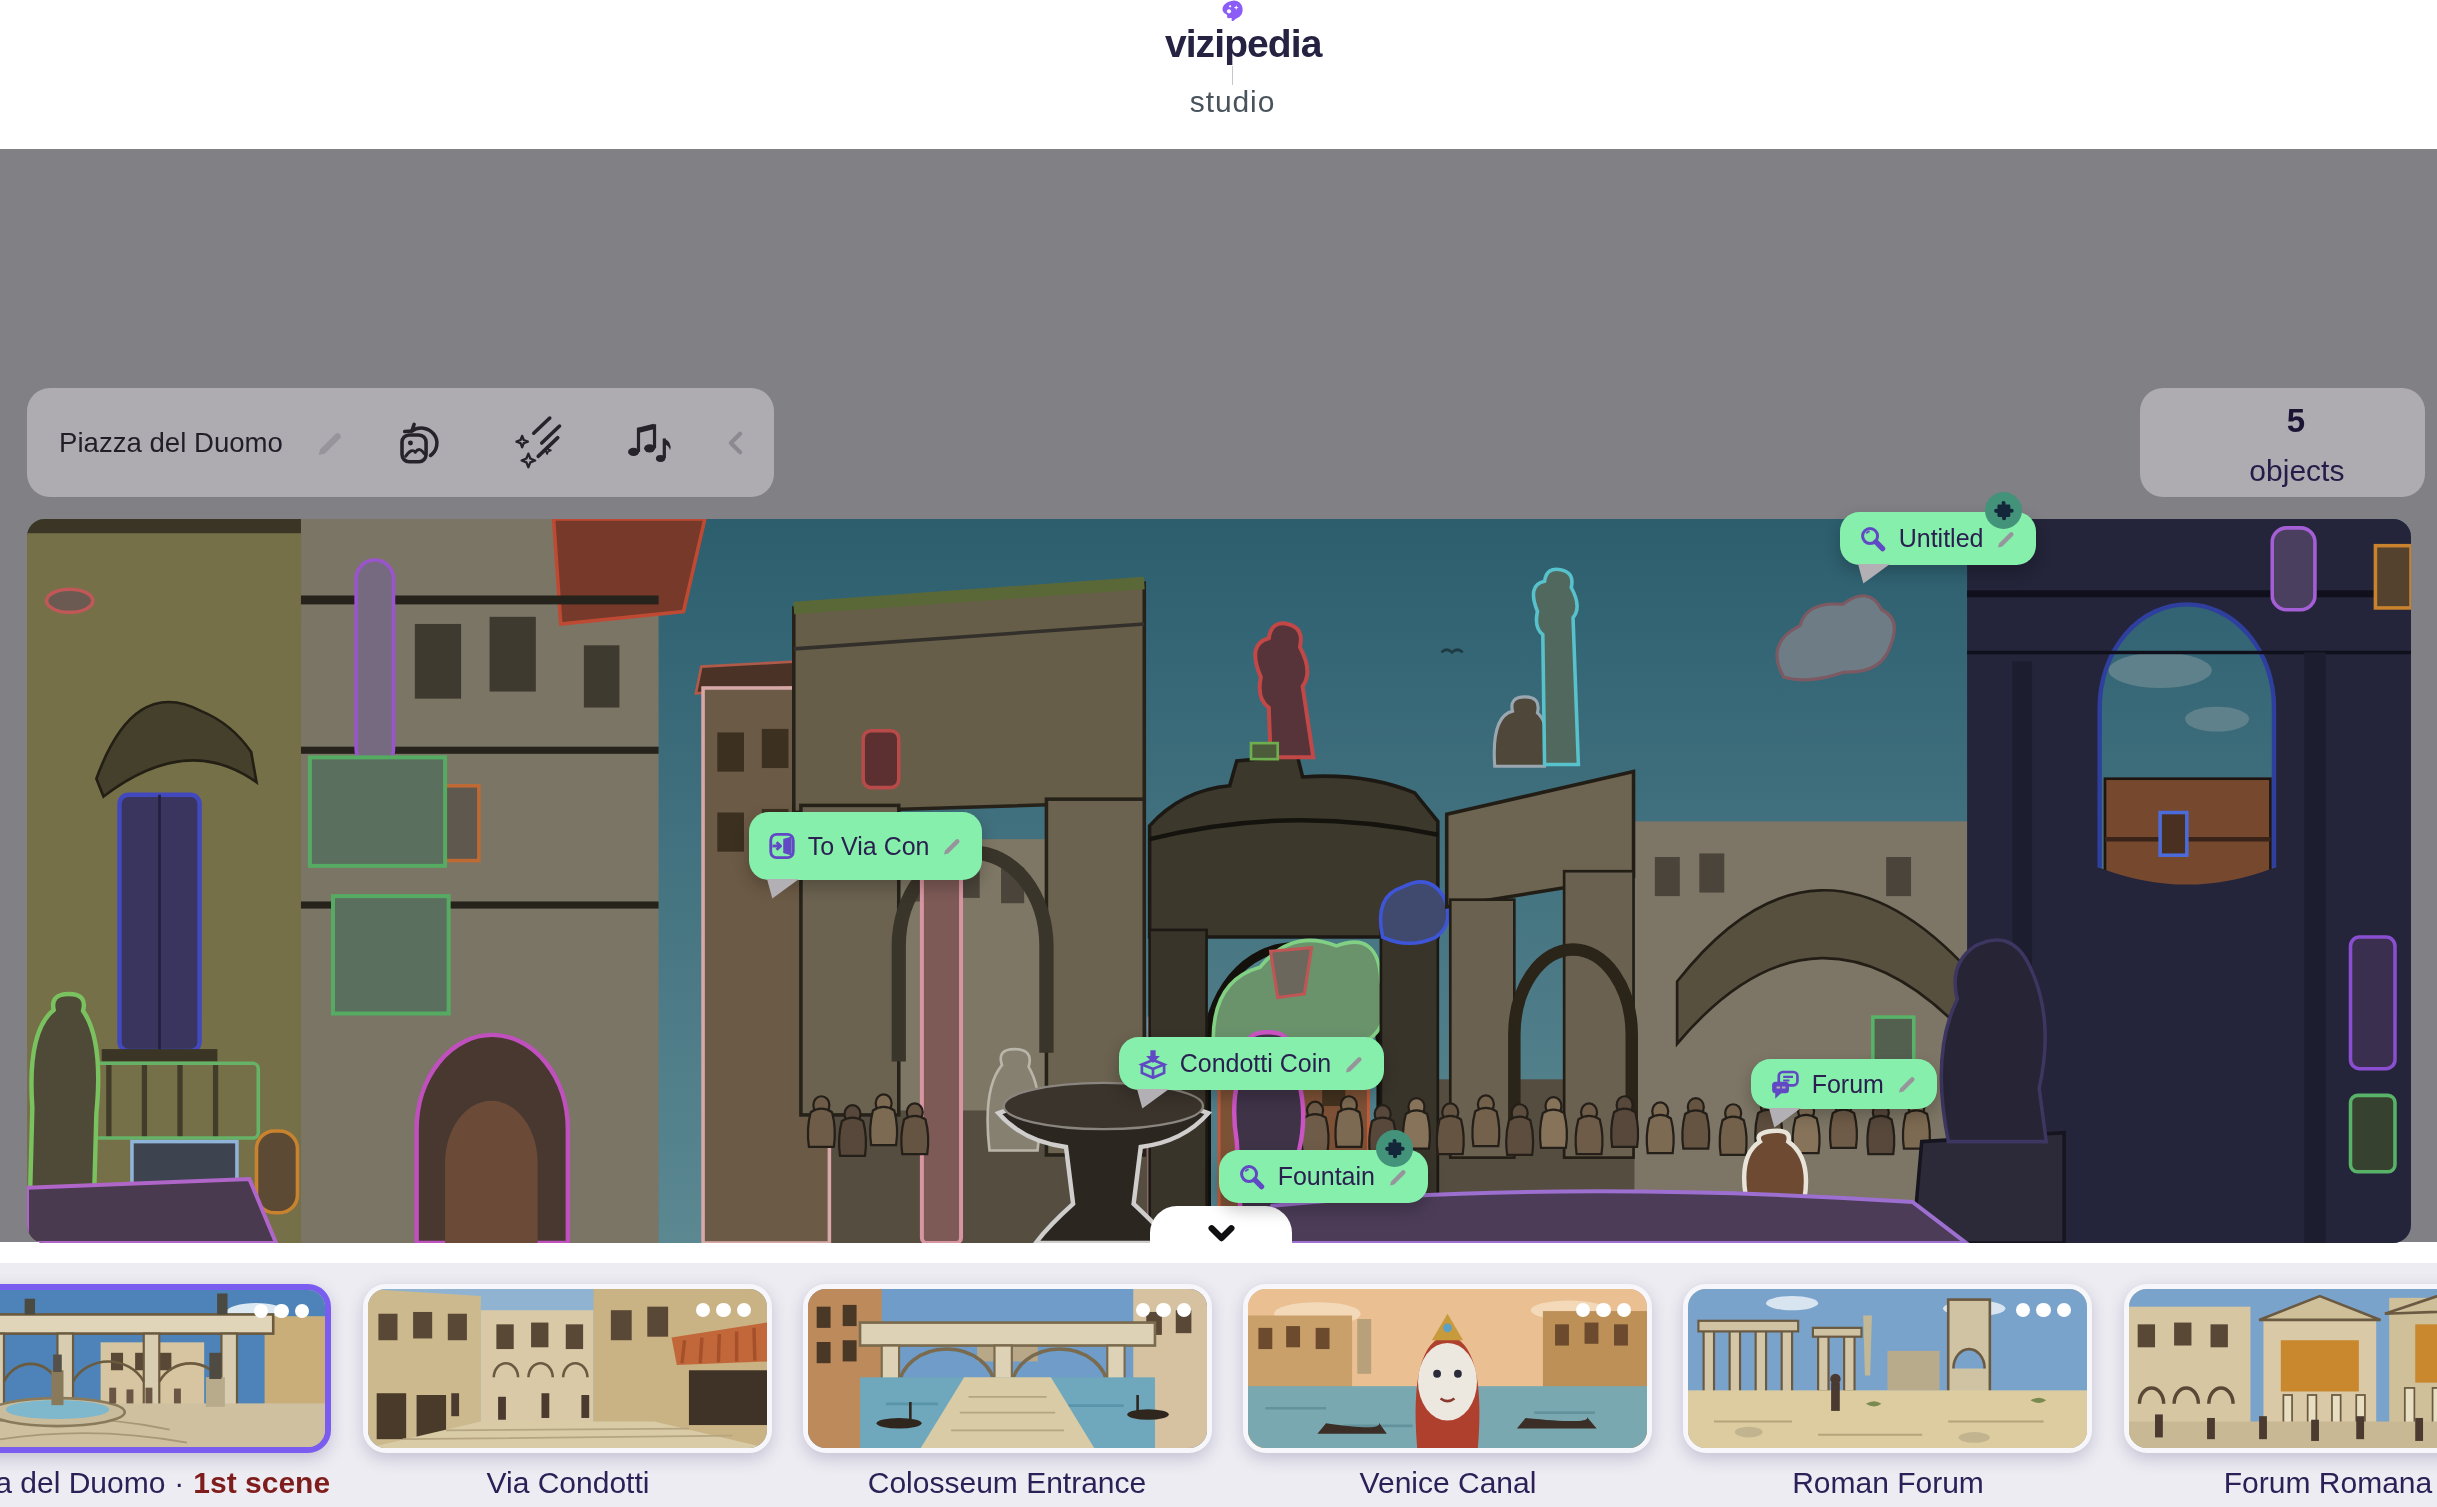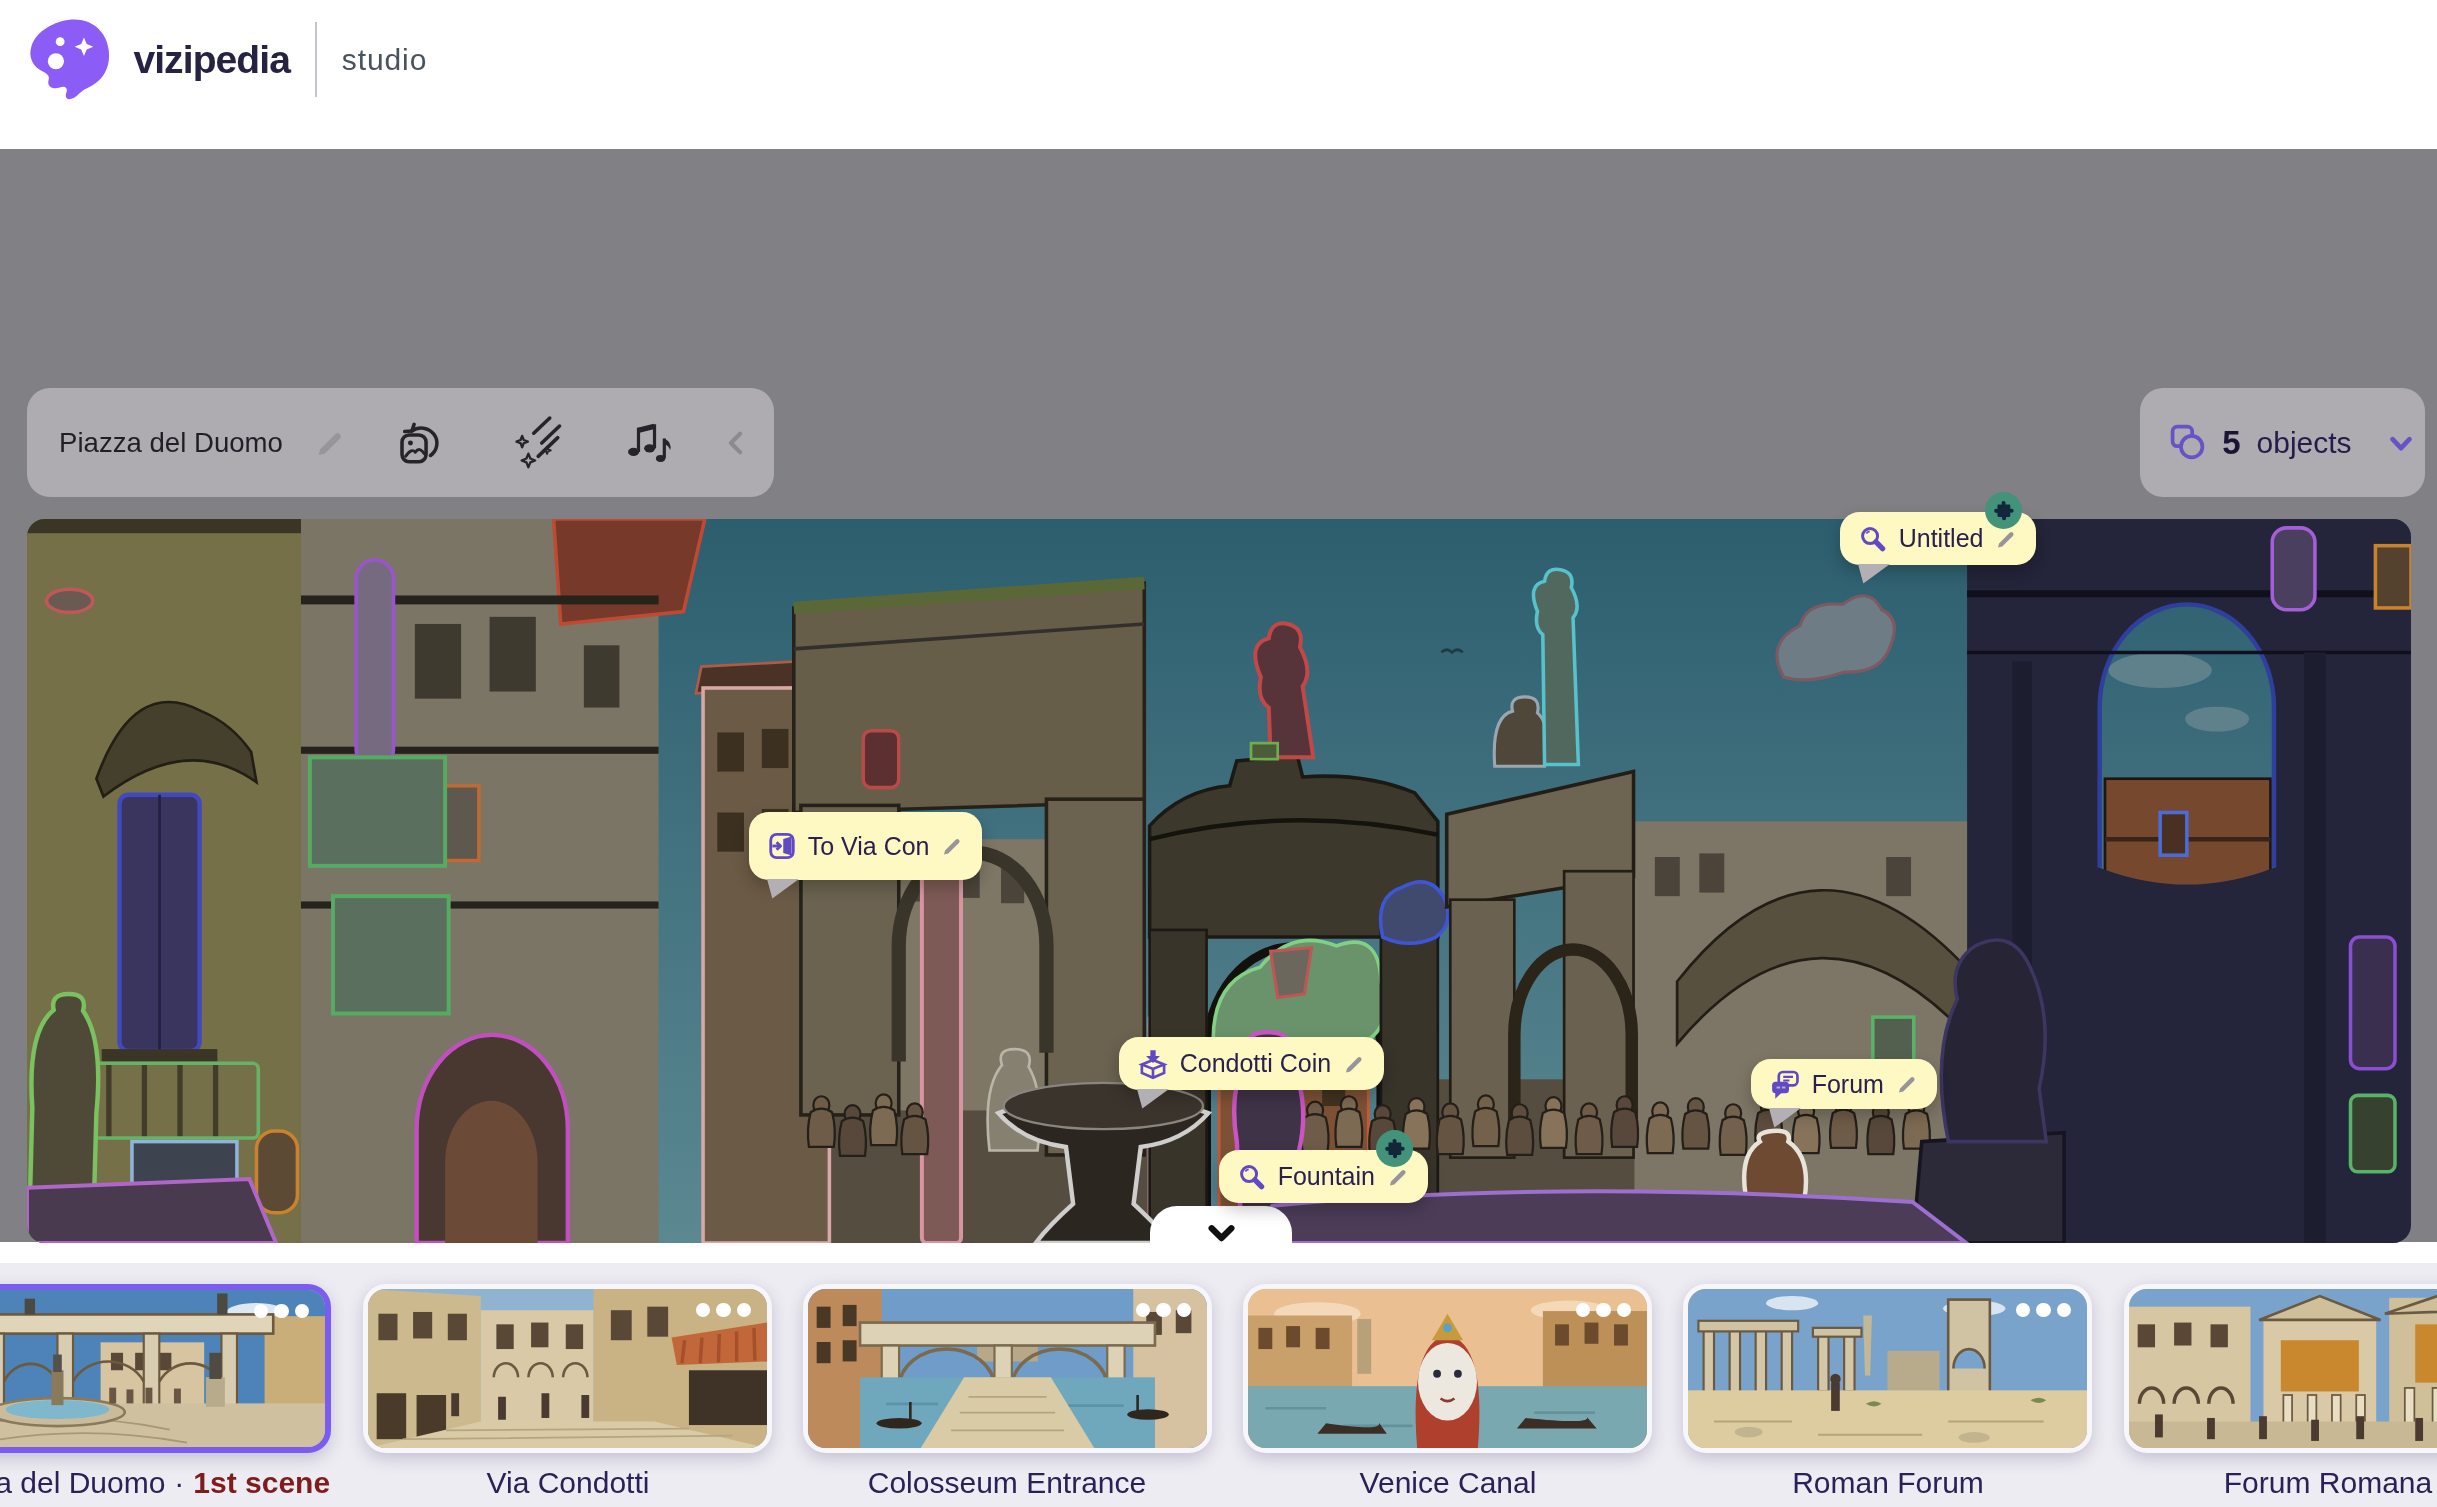--- a/index.html
+++ b/index.html
@@ -1,18 +1,18 @@
 <!DOCTYPE html>
 <html style="font-size:14.2px"><head>
 <meta charset="utf-8">
 <style>
   html,body{margin:0;padding:0;background:#fff;}
   #stage{position:relative;width:2438px;height:1507px;overflow:hidden;
          font-family:"Liberation Sans",sans-serif;background:#fff;}
-  .abs{position:absolute;}
+  .abs{position:absolute;flex-direction:column;}
 
   
   #header{left:0;top:0;width:2438px;height:149px;background:#ffffff;display:flex;
           align-items:center;padding-left:27px;padding-bottom:30px;box-sizing:border-box;z-index:30;}
   .brand{font-size:39px;font-weight:800;color:#262242;letter-spacing:-0.9px;margin-left:21.4px;}
   .hdr-divider{width:1.8px;height:75px;background:#c3c7cd;margin:0 25px;}
   .workspace{font-size:30px;color:#49535c;letter-spacing:0.9px;}
 
   
   #backdrop{left:0;top:149px;width:2438px;height:1093px;background:#818085;z-index:1;}
@@ -30,21 +30,21 @@
       padding-left:27px;box-sizing:border-box;gap:14.2px;}
   #objects-panel .cnt{font-size:33px;font-weight:700;color:#1b1535;}
   #objects-panel .lbl{font-size:30px;color:#241d49;margin-left:1.8px;}
 
   
   #canvas-wrap{left:27px;top:519px;width:2384px;height:724px;border-radius:18px;overflow:hidden;z-index:2;}
   #canvas-wrap svg{display:block;width:2384px;height:724px;}
 
   
   .tag{position:absolute;display:inline-flex;align-items:center;gap:10.7px;height:53px;padding:0 18px;
-       background:#fef9c3;border-radius:19.6px;z-index:10;box-shadow:0 7.1px 16px rgba(0,0,0,.22);}
+       background:#86efac;border-radius:19.6px;z-index:10;box-shadow:0 7.1px 16px rgba(0,0,0,.22);}
   .tag .tlabel{font-size:25px;color:#2a2050;white-space:nowrap;}
   .tag .tail{position:absolute;left:18px;bottom:-18.7px;width:32px;height:19.6px;}
   .badge{position:absolute;top:-19.6px;right:14.2px;width:37px;height:37px;border-radius:50%;
          background:#42937a;display:flex;align-items:center;justify-content:center;}
 
   
   #pill{left:1150px;top:1206px;width:142px;height:57px;background:#ffffff;border-radius:27px 27px 0 0;
         display:flex;align-items:center;justify-content:center;z-index:6;}
   #drawer{left:0;top:1243px;width:2438px;height:264px;background:#ffffff;z-index:4;}
   #strip{left:0;top:1263px;width:2438px;height:245px;background:#edecf2;z-index:4;}

